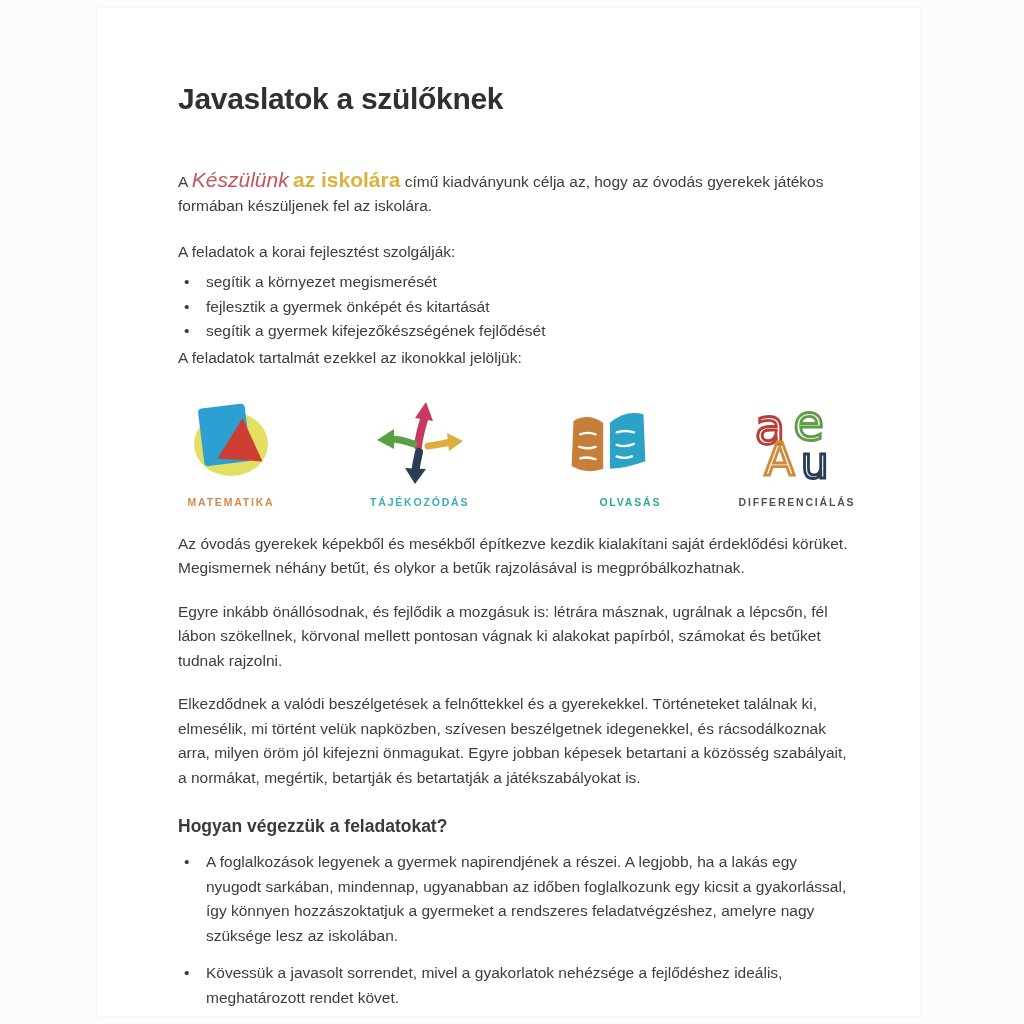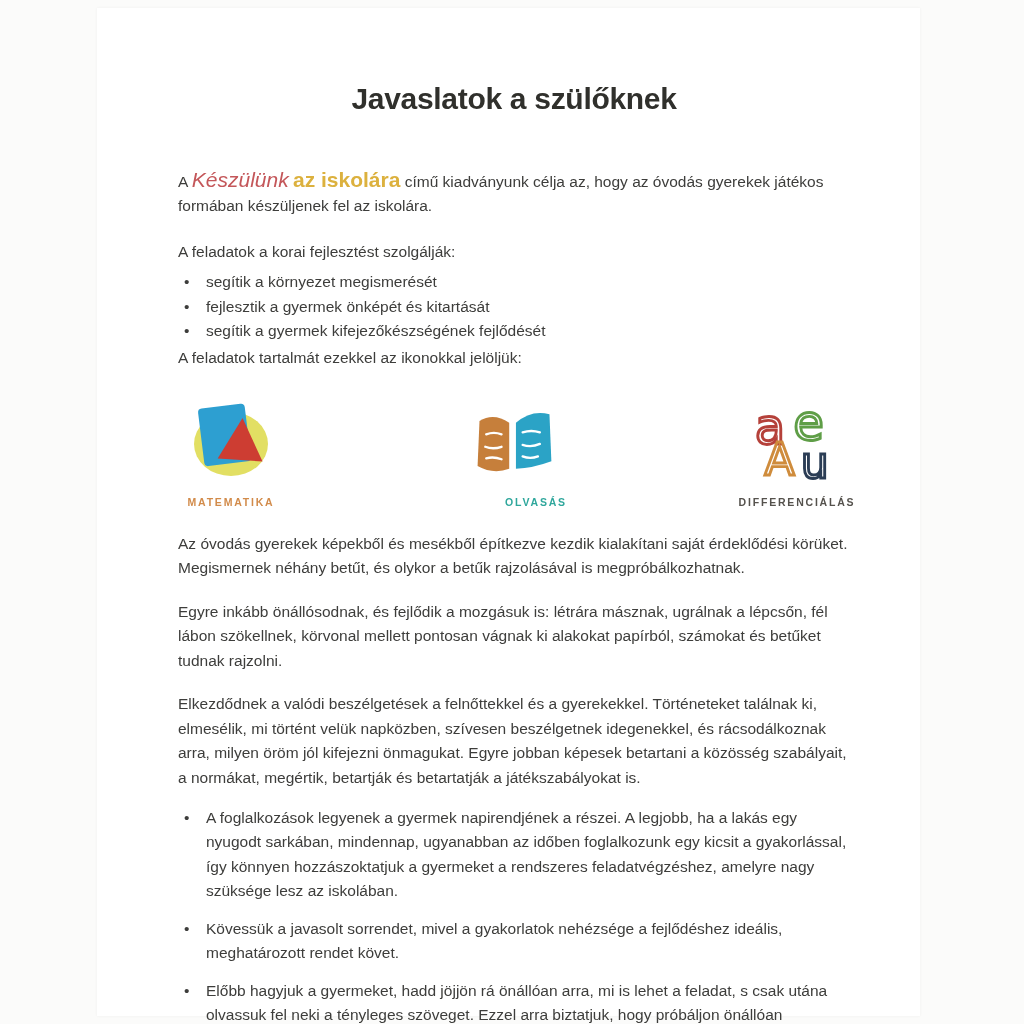--- a/index.html
+++ b/index.html
@@ -14,21 +14,21 @@
   .page{
     position:absolute;left:97px;top:8px;width:823px;height:1008px;
     background:#ffffff;
     box-shadow:0 0 3px rgba(0,0,0,0.05);
   }
   .content{
     padding:0 70px 0 81px;
   }
   .doc-title{
     margin-top:74px;
-    text-align:center;
+    text-align:left;
     font-size:30px;
     font-weight:bold;
     letter-spacing:-0.3px;
     color:#30302c;
   }
   .intro{
     margin-top:52px;
     font-size:15.5px;
     line-height:24px;
   }
@@ -121,20 +121,35 @@
         <div class="icon-art">
           <svg width="96" height="92" viewBox="0 0 96 92">
             <ellipse cx="48" cy="48" rx="37" ry="32" fill="#e2df63"></ellipse>
             <rect x="18" y="10" width="47" height="58" rx="4" fill="#2d9fd1" transform="rotate(-7 41 39)"></rect>
             <polygon points="58,22 81,64 36,64" fill="#cd3d32" transform="rotate(4 58 44)"></polygon>
           </svg>
         </div>
         <div class="icon-label" style="color: rgb(210, 139, 74);">MATEMATIKA</div>
       </div>
 
+      <div class="icon-cell">
+        <div class="icon-art">
+          <svg width="96" height="92" viewBox="0 0 96 92">
+            <path d="M46,50 C47,40 50,30 53,20" fill="none" stroke="#c63a5f" stroke-width="8" stroke-linecap="round"></path>
+            <polygon points="43,22 54,6 61,25" fill="#c63a5f"></polygon>
+            <path d="M42,48 C34,45 26,43 18,43" fill="none" stroke="#57a143" stroke-width="7" stroke-linecap="round"></path>
+            <polygon points="22,33 5,44 22,53" fill="#57a143"></polygon>
+            <path d="M56,50 C65,49 73,47 80,46" fill="none" stroke="#dcae3e" stroke-width="7" stroke-linecap="round"></path>
+            <polygon points="75,37 91,45 77,55" fill="#dcae3e"></polygon>
+            <path d="M47,56 C45,64 44,70 43,78" fill="none" stroke="#2b3d55" stroke-width="8" stroke-linecap="round"></path>
+            <polygon points="33,72 43,88 54,73" fill="#2b3d55"></polygon>
+          </svg>
+        </div>
+        <div class="icon-label" style="color: rgb(63, 169, 180);">TÁJÉKOZÓDÁS</div>
+      </div>
 
       <div class="icon-cell">
         <div class="icon-art">
           <svg width="92" height="92" viewBox="0 0 96 96">
             <path d="M12,26 Q27,17 43,28 L43,76 Q26,82 10,73 Z" fill="#c67f3b"></path>
             <path d="M50,28 Q66,14 85,19 L87,68 Q68,75 50,76 Z" fill="#2ba3c6"></path>
             <path d="M19,40 q8,-3 16,0" fill="none" stroke="#ffffff" stroke-width="2.4" stroke-linecap="round"></path>
             <path d="M18,53 q8,3 17,0" fill="none" stroke="#ffffff" stroke-width="2.4" stroke-linecap="round"></path>
             <path d="M19,65 q8,-2 16,1" fill="none" stroke="#ffffff" stroke-width="2.4" stroke-linecap="round"></path>
             <path d="M57,38 q9,-3 18,0" fill="none" stroke="#ffffff" stroke-width="2.4" stroke-linecap="round"></path>
@@ -156,20 +171,21 @@
         </div>
         <div class="icon-label" style="color: rgb(85, 82, 77);">DIFFERENCIÁLÁS</div>
       </div>
 
     </div>
 
     <p class="body-par first">Az óvodás gyerekek képekből és mesékből építkezve kezdik kialakítani saját érdeklődési körüket. Megismernek néhány betűt, és olykor a betűk rajzolásával is megpróbálkozhatnak.</p>
     <p class="body-par">Egyre inkább önállósodnak, és fejlődik a mozgásuk is: létrára másznak, ugrálnak a lépcsőn, fél lábon szökellnek, körvonal mellett pontosan vágnak ki alakokat papírból, számokat és betűket tudnak rajzolni.</p>
     <p class="body-par">Elkezdődnek a valódi beszélgetések a felnőttekkel és a gyerekekkel. Történeteket találnak ki, elmesélik, mi történt velük napközben, szívesen beszélgetnek idegenekkel, és rácsodálkoznak arra, milyen öröm jól kifejezni önmagukat. Egyre jobban képesek betartani a közösség szabályait, a normákat, megértik, betartják és betartatják a játékszabályokat is.</p>
 
+    <div class="section-heading">Hogyan végezzük a feladatokat?</div>
 
     <div class="bullets howto-bullets">
       <div class="bullet-row">
         <span class="bullet-dot">•</span>
         <span class="bullet-text">A foglalkozások legyenek a gyermek napirendjének a részei. A legjobb, ha a lakás egy nyugodt sarkában, mindennap, ugyanabban az időben foglalkozunk egy kicsit a gyakorlással, így könnyen hozzászoktatjuk a gyermeket a rendszeres feladatvégzéshez, amelyre nagy szüksége lesz az iskolában.</span>
       </div>
       <div class="bullet-row">
         <span class="bullet-dot">•</span>
         <span class="bullet-text">Kövessük a javasolt sorrendet, mivel a gyakorlatok nehézsége a fejlődéshez ideális, meghatározott rendet követ.</span>
       </div>

